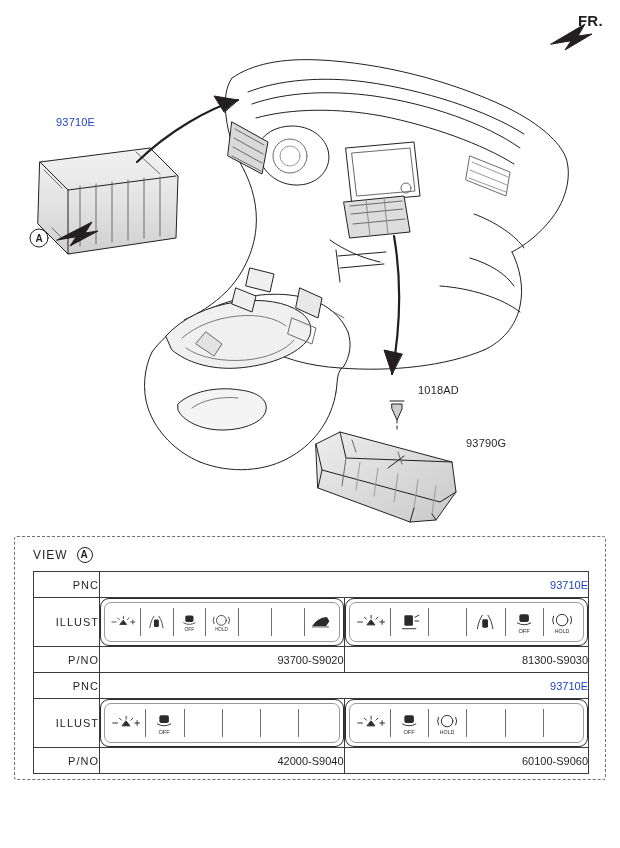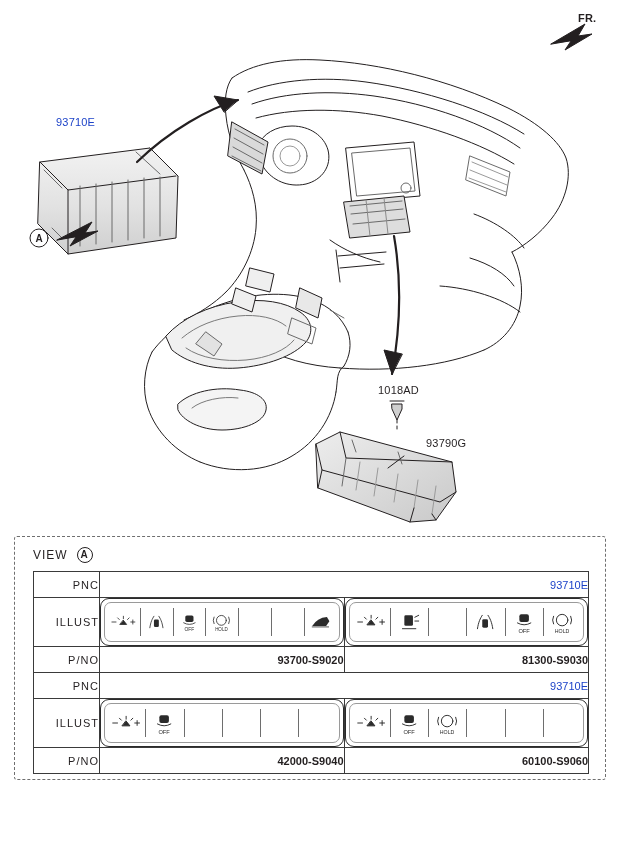--- a/index.html
+++ b/index.html
@@ -9,22 +9,22 @@
     background: #ffffff;
     font-family: "Liberation Sans", sans-serif;
     color: #231f20;
     position: relative;
     overflow: hidden;
   }
   #stage { position:absolute; left:0; top:0; width:620px; height:848px; }
 
   .lbl { position:absolute; font-size:11px; letter-spacing:0.2px; }
   .lbl.blue { color:#1d43c8; }
-  .lbl.black { color:#231f20; }
-  .lbl.fr { font-size:11px; font-weight:bold; color:#231f20; }
+  .lbl.black { color:#231f20;margin-left:40px; }
+  .lbl.fr { font-size:15px; font-weight:bold; color:#231f20; }
 
   svg.art { position:absolute; left:0; top:0; width:620px; height:848px; overflow:visible; }
 
   
   #table-wrap {
     position:absolute; left:14px; top:536px; width:592px; height:244px;
     border:1.2px dashed #6f6f6f; border-radius:3px;
     background:#fff;
   }
   #view-head {
@@ -42,21 +42,21 @@
   }
   table.grid td {
     border:1px solid #3a3a3a;
     text-align:right; vertical-align:middle;
     font-size:11px; padding:0;
     height:26px;
   }
   td.rowhead { width:66px; letter-spacing:1px; }
   td.pnc-val { color:#1d43c8; font-size:11px; }
   td.illust { height:58px; padding:4px 6px; }
-  td.pno { height:26px; font-size:11px;font-weight:bold; }
+  td.pno { height:26px; font-size:11px; }
 
   
   .panel {
     width:100%; height:48px;
     border:1.4px solid #2b2b2b; border-radius:9px;
     background:#fff;
     display:flex; align-items:stretch; justify-content:space-between;
     padding:3px 6px;
     position:relative;
   }

